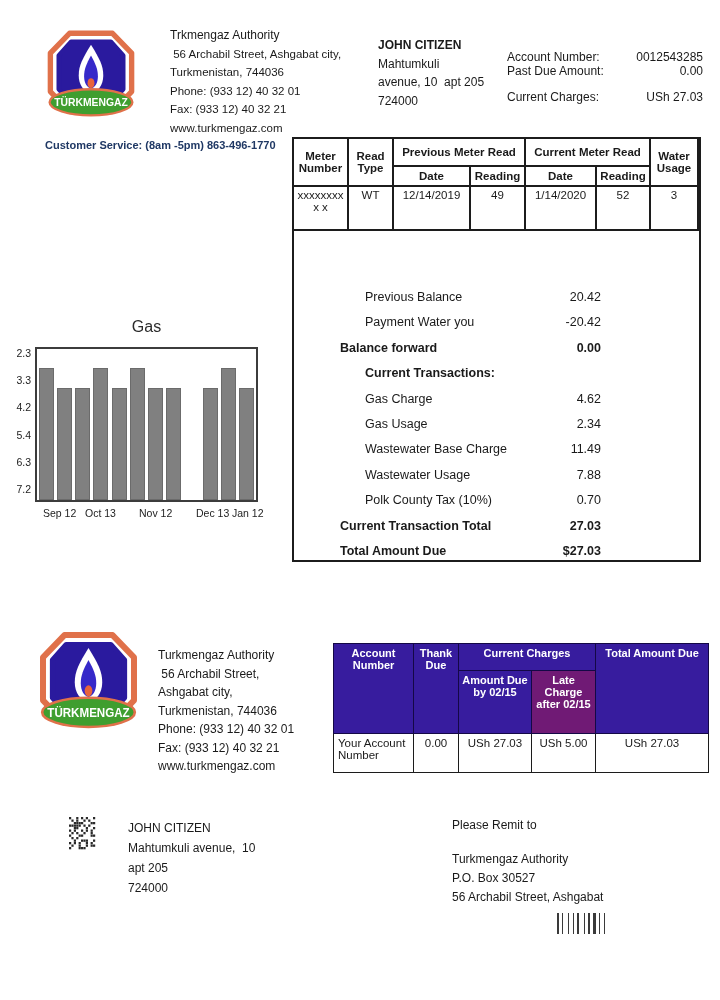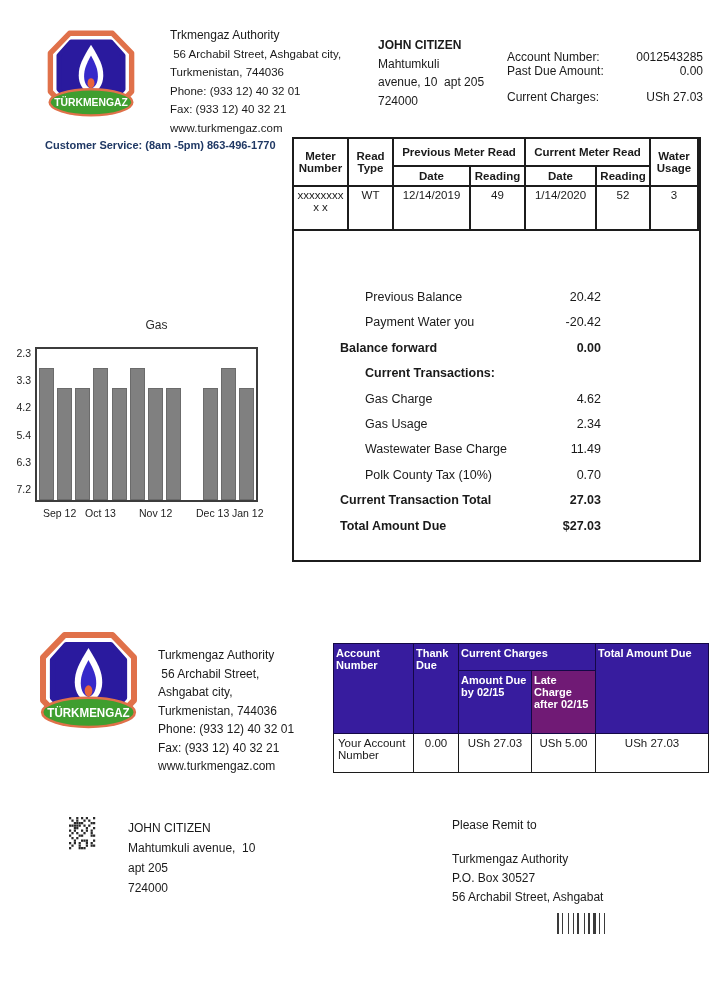--- a/index.html
+++ b/index.html
@@ -27,34 +27,34 @@
   
   .txns{position:absolute;left:0;top:151px;width:100%;font-size:12.5px;}
   .txn-row{position:relative;height:25.4px;}
   .txn-row .lbl{position:absolute;left:71px;top:0;}
   .txn-row.bold .lbl{left:46px;font-weight:bold;}
   .txn-row.bold-ind .lbl{left:71px;font-weight:bold;}
   .txn-row .amt{position:absolute;right:98px;top:0;text-align:right;}
   .txn-row.bold .amt,.txn-row.bold-ind .amt{font-weight:bold;}
 
   
-  .chart-title{left:45px;top:318px;width:223px;text-align:center;font-size:12px;color:#2b2b2b;}
+  .chart-title{left:35px;top:318px;width:223px;text-align:center;font-size:16px;color:#2b2b2b;}
   .plot{left:35px;top:347px;width:223px;height:155px;border:2px solid #3c3c3c;box-sizing:border-box;
         display:flex;align-items:flex-end;justify-content:space-evenly;}
   .bar-slot{flex:1;height:100%;display:flex;align-items:flex-end;justify-content:center;}
   .bar{width:15px;border:1px solid #6b6b6b;box-sizing:border-box;}
   .ytick{position:absolute;left:0;width:31px;text-align:right;font-size:10.5px;line-height:11px;color:#222;}
   .xtick{position:absolute;top:507px;font-size:10.5px;color:#222;}
 
   
   .co-block2{left:158px;top:646px;font-size:12px;line-height:18.5px;}
   table.remit{border-collapse:collapse;position:absolute;left:333px;top:643px;width:375px;
               font-size:11px;table-layout:fixed;}
   table.remit th{color:#fff;border:1px solid #140846;font-weight:bold;padding:3px 2px;
-                 text-align:left;vertical-align:top;}
+                 text-align:center;vertical-align:top;}
   table.remit td{border:1px solid #1c1c1c;padding:3px 4px;font-size:11.5px;text-align:center;
                  vertical-align:top;height:32px;}
   table.remit td.first{text-align:left;}
   .recipient2{left:128px;top:818px;font-size:12px;line-height:20px;}
   .remit-title{left:452px;top:818px;font-size:12px;}
   .remit-addr{left:452px;top:850px;font-size:12px;line-height:19px;}
 
   .wm{position:absolute;left:388px;top:946px;font-size:33px;font-weight:bold;letter-spacing:-0.5px;
       white-space:nowrap;text-shadow:1px 1px 0 rgba(90,60,0,0.25);}
 
@@ -167,20 +167,24 @@
         <span class="lbl">Gas Charge</span>
         <span class="amt">4.62</span>
       </div>
       <div class="txn-row">
         <span class="lbl">Gas Usage</span>
         <span class="amt">2.34</span>
       </div>
       <div class="txn-row">
         <span class="lbl">Wastewater Base Charge</span>
         <span class="amt">11.49</span>
+      </div>
+      <div class="txn-row">
+        <span class="lbl">Wastewater Usage</span>
+        <span class="amt">7.88</span>
       </div>
       <div class="txn-row">
         <span class="lbl">Polk County Tax (10%)</span>
         <span class="amt">0.70</span>
       </div>
       <div class="txn-row bold">
         <span class="lbl">Current Transaction Total</span>
         <span class="amt">27.03</span>
       </div>
       <div class="txn-row bold">

